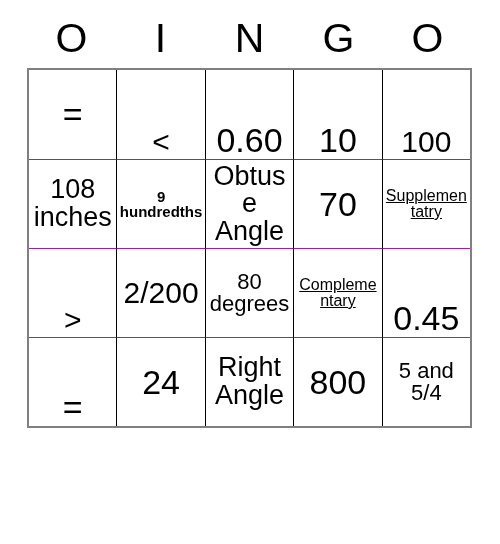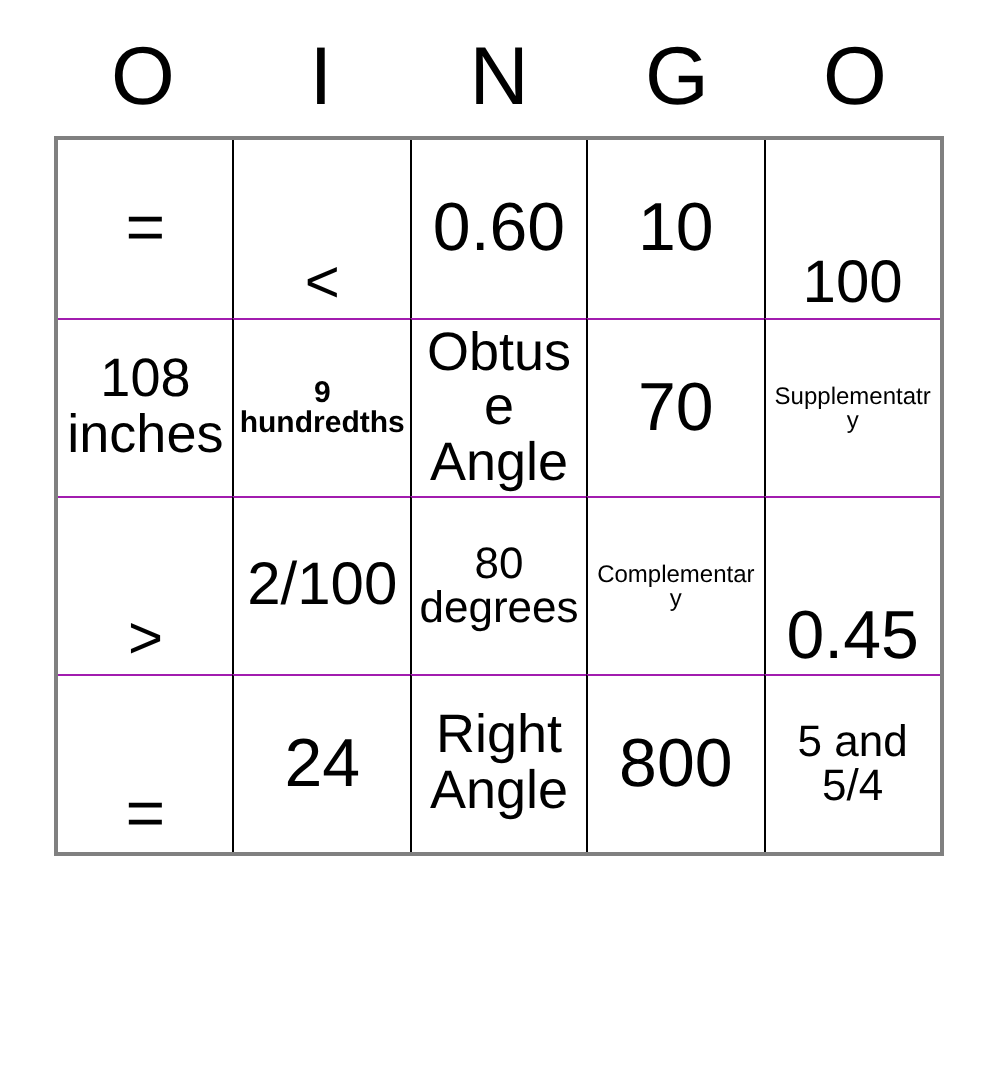--- a/index.html
+++ b/index.html
@@ -72,31 +72,31 @@
   .cell + .cell {
     border-left: 1px solid #000000;
   }
   .cell-text {
     display: block;
     width: 100%;
     text-align: center;
   }
 
   
-  .va-top    { align-items: center; }
+  .va-top    { align-items: flex-end; }
   .va-mid    { align-items: center; }
   .va-bot    { align-items: flex-end; }
 
   
   .fs-xxl { font-size: 34px; }
   .fs-xl  { font-size: 30px; }
   .fs-lg  { font-size: 27px; }
   .fs-md  { font-size: 22px; }
   .fs-sm  { font-size: 15px; font-weight: bold; }
-  .fs-xs  { font-size: 12px; }
+  .fs-xs  { font-size: 16px; text-decoration: underline; }
 </style>
 </head>
 <body>
 
 <div id="bingo-card">
 
   <div id="header-row">
     <div class="header-cell">
       <span>O</span>
     </div>
@@ -150,21 +150,21 @@
       <div class="cell fs-xs va-mid">
           <span class="cell-text">Supplementatry</span>
         </div>
     </div>
 
     <div class="grid-row">
       <div class="cell fs-xl va-bot">
           <span class="cell-text">&gt;</span>
         </div>
       <div class="cell fs-xl va-mid">
-          <span class="cell-text">2/100</span>
+          <span class="cell-text">2/200</span>
         </div>
       <div class="cell fs-md va-mid">
           <span class="cell-text">80 degrees</span>
         </div>
       <div class="cell fs-xs va-mid">
           <span class="cell-text">Complementary</span>
         </div>
       <div class="cell fs-xxl va-bot">
           <span class="cell-text">0.45</span>
         </div>

